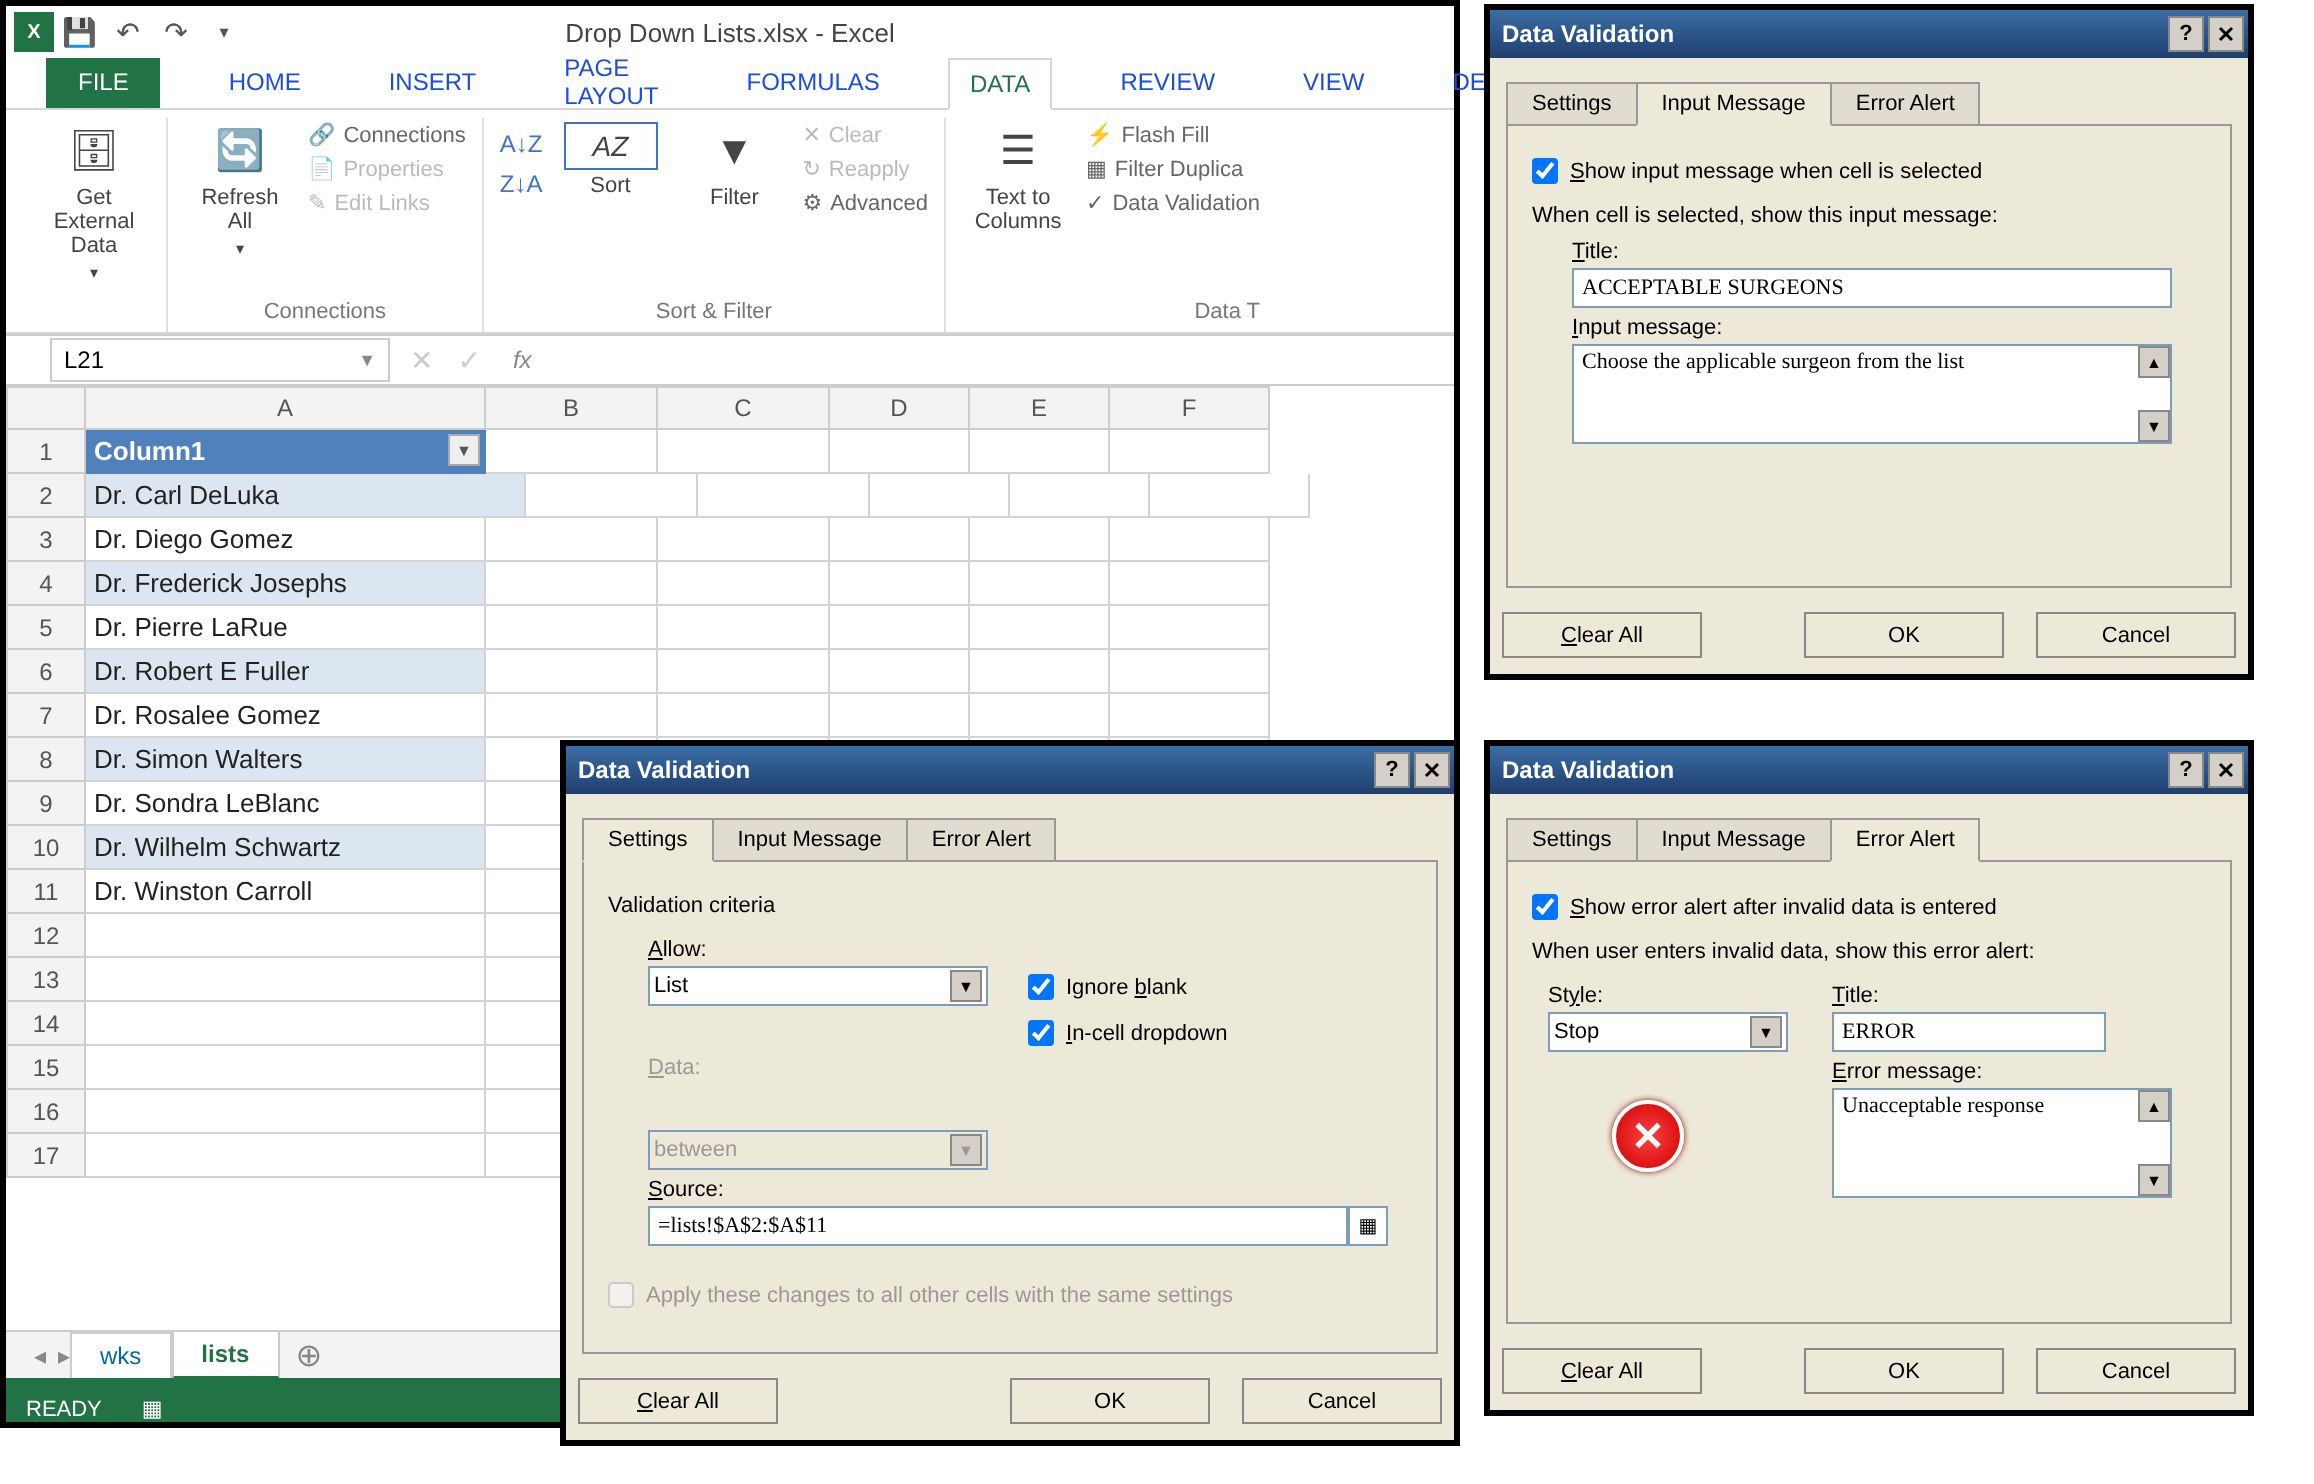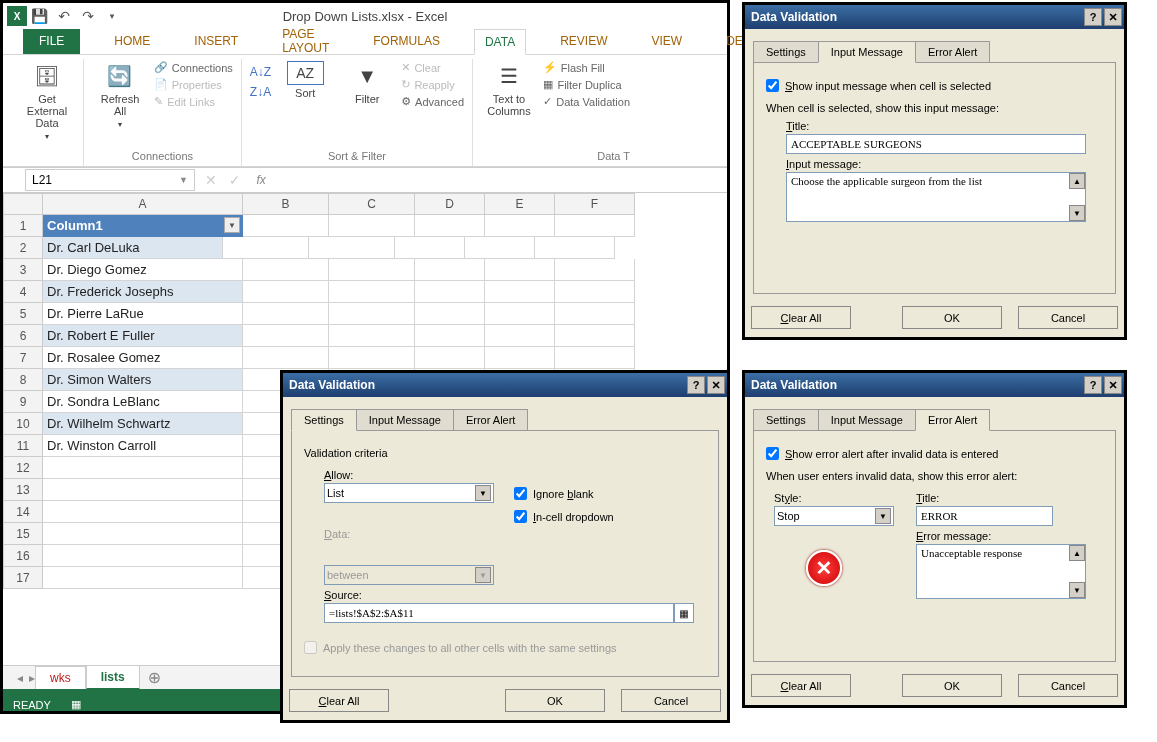--- a/index.html
+++ b/index.html
@@ -7,21 +7,21 @@
 
 
 .excel-window { position: absolute; left: 0; top: 0; width: 730px; height: 714px; border: 3px solid #000; background: #fff; }
 .titlebar { height: 26px; background: #fff; display: flex; align-items: center; padding: 0 4px; position: relative; }
 .qat { display: flex; align-items: center; gap: 2px; }
 .excel-icon { width: 20px; height: 20px; background: #217346; color: #fff; display: flex; align-items: center; justify-content: center; font-size: 10px; font-weight: bold; }
 .qat-btn { width: 22px; height: 22px; display: flex; align-items: center; justify-content: center; color: #555; font-size: 14px; }
 .title-text { position: absolute; left: 50%; transform: translateX(-50%); color: #444; font-size: 13px; }
 
 .ribbon-tabs { height: 26px; display: flex; align-items: flex-end; padding-left: 20px; gap: 24px; border-bottom: 1px solid #d5d5d5; }
-.ribbon-tab { height: 26px; padding: 0 10px; display: flex; align-items: center; font-size: 12px; color: #a16207; cursor: pointer; }
+.ribbon-tab { height: 26px; padding: 0 10px; display: flex; align-items: center; font-size: 12px; color: #1d4ed8; cursor: pointer; }
 .ribbon-tab.file { background: #217346; color: #fff; padding: 0 16px; }
 .ribbon-tab.active { color: #217346; border: 1px solid #d5d5d5; border-bottom: 1px solid #fff; margin-bottom: -1px; background: #fff; }
 
 .ribbon { height: 112px; background: #fff; border-bottom: 1px solid #d5d5d5; display: flex; padding: 4px 0 0 8px; }
 .rgroup { display: flex; flex-direction: column; align-items: center; padding: 2px 8px; border-right: 1px solid #e0e0e0; }
 .rgroup-body { display: flex; align-items: flex-start; flex: 1; gap: 6px; }
 .rgroup-label { color: #777; font-size: 11px; padding: 2px 0; }
 .big-btn { display: flex; flex-direction: column; align-items: center; width: 56px; gap: 2px; color: #444; font-size: 11px; line-height: 12px; text-align: center; }
 .big-btn .icn { width: 30px; height: 30px; display: flex; align-items: center; justify-content: center; font-size: 20px; }
 .small-list { display: flex; flex-direction: column; gap: 4px; font-size: 11px; color: #666; }
@@ -40,21 +40,21 @@
 .row { display: flex; height: 22px; }
 .rowhead { width: 40px; border: 1px solid #ccc; border-top: none; background: #f3f3f3; display: flex; align-items: center; justify-content: center; color: #555; font-size: 12px; }
 .cell { flex: 0 0 auto; height: 22px; border: 1px solid #d4d4d4; border-top: none; border-left: none; padding: 0 4px; display: flex; align-items: center; font-size: 13px; color: #222; overflow: hidden; }
 .table-header { background: #4f81bd; color: #fff; font-weight: bold; position: relative; border-color: #4f81bd; }
 .table-header .dd { position: absolute; right: 2px; top: 2px; width: 16px; height: 16px; background: #eee; border: 1px solid #aaa; display: flex; align-items: center; justify-content: center; font-size: 8px; color: #555; }
 .banded { background: #dce6f1; }
 
 .statusbar { position: absolute; bottom: 0; left: 0; right: 0; height: 22px; background: #217346; color: #fff; display: flex; align-items: flex-end; padding: 0 10px; font-size: 11px; }
 .sheet-tabs { position: absolute; bottom: 22px; left: 0; right: 0; height: 24px; background: #f3f3f3; display: flex; align-items: center; padding-left: 32px; gap: 0; border-top: 1px solid #ccc; }
 .sheet-nav { display: flex; gap: 6px; padding: 0 10px; color: #888; position: absolute; left: 4px; }
-.sheet-tab { padding: 4px 14px; background: #fff; border: 1px solid #ccc; border-bottom: none; font-size: 12px; color: #b91c1c; }
+.sheet-tab { padding: 4px 14px; background: #fff; border: 1px solid #ccc; border-bottom: none; font-size: 12px; color: #0369a1; }
 .sheet-tab.active { border-bottom: 2px solid #217346; color: #217346; font-weight: bold; }
 .add-sheet { padding: 0 8px; color: #888; font-size: 16px; }
 
 
 .dialog { position: absolute; background: #ece9d8; border: 3px solid #000; font-family: Tahoma, sans-serif; font-size: 11px; }
 .dlg-title { height: 24px; background: linear-gradient(#3b6ea5,#1e3e6e); color: #fff; display: flex; align-items: center; justify-content: space-between; padding: 0 2px 0 6px; font-weight: bold; font-size: 12px; }
 .dlg-title-btns { display: flex; gap: 2px; }
 .dlg-title-btn { width: 18px; height: 18px; background: #d4d0c8; border: 1px solid #888; display: flex; align-items: center; justify-content: center; font-size: 11px; color: #000; font-weight: bold; }
 .dlg-body { padding: 8px 8px 4px 8px; }
 .dlg-tabs { display: flex; margin-top: 4px; }
@@ -145,21 +145,21 @@
       </div>
       <div class="rgroup-label">Connections</div>
     </div>
     <div class="rgroup">
       <div class="rgroup-body">
         <div style="display:flex;flex-direction:column;gap:6px;padding-top:4px;">
           <div style="font-size:12px;color:#4472c4;">A↓Z</div>
           <div style="font-size:12px;color:#4472c4;">Z↓A</div>
         </div>
         <div class="big-btn">
-          <div class="icn" style="font-size:14px;border:1px solid #4472c4;width:37px;height:24px;">AZ</div>
+          <div class="icn" style="font-size:14px;border:1px solid #4472c4;width:47px;height:24px;font-style:italic;">AZ</div>
           <span>Sort</span>
         </div>
         <div class="big-btn">
           <div class="icn">▼</div>
           <span>Filter</span>
         </div>
         <div class="small-list">
           <div class="disabled">
               <span>✕</span>
               <span>Clear</span>
@@ -229,21 +229,21 @@
         <div class="rowhead">1</div>
         <div class="cell table-header" style="width:200px">Column1<div class="dd">▼</div></div>
         <div class="cell" style="width:86px"></div>
         <div class="cell" style="width:86px"></div>
         <div class="cell" style="width:70px"></div>
         <div class="cell" style="width:70px"></div>
         <div class="cell" style="width:80px"></div>
       </div>
       <div class="row">
         <div class="rowhead">2</div>
-        <div class="cell banded" style="width:180px">Dr. Carl DeLuka</div>
+        <div class="cell banded" style="width:220px">Dr. Carl DeLuka</div>
         <div class="cell" style="width:86px"></div>
         <div class="cell" style="width:86px"></div>
         <div class="cell" style="width:70px"></div>
         <div class="cell" style="width:70px"></div>
         <div class="cell" style="width:80px"></div>
       </div>
       <div class="row">
         <div class="rowhead">3</div>
         <div class="cell" style="width:200px">Dr. Diego Gomez</div>
         <div class="cell" style="width:86px"></div>

